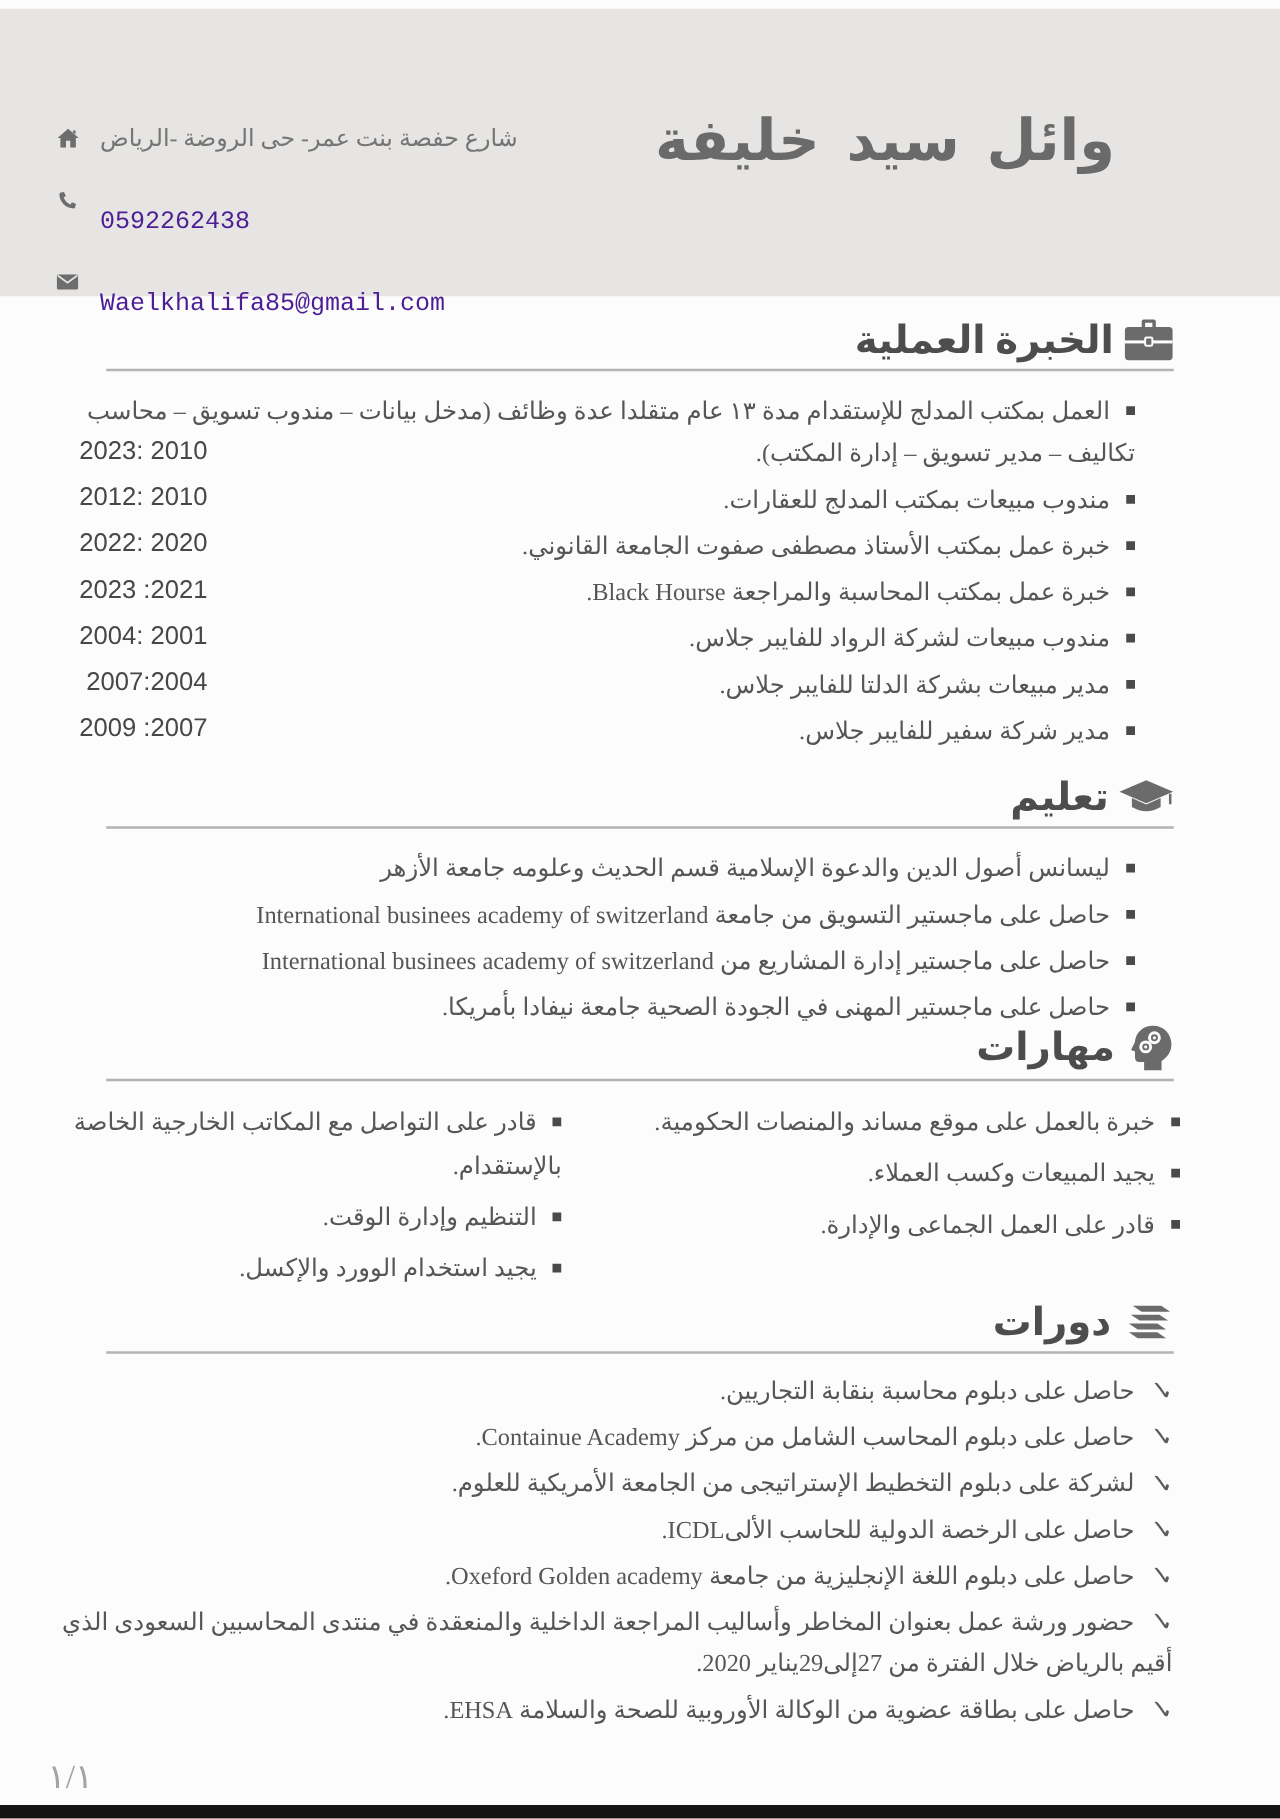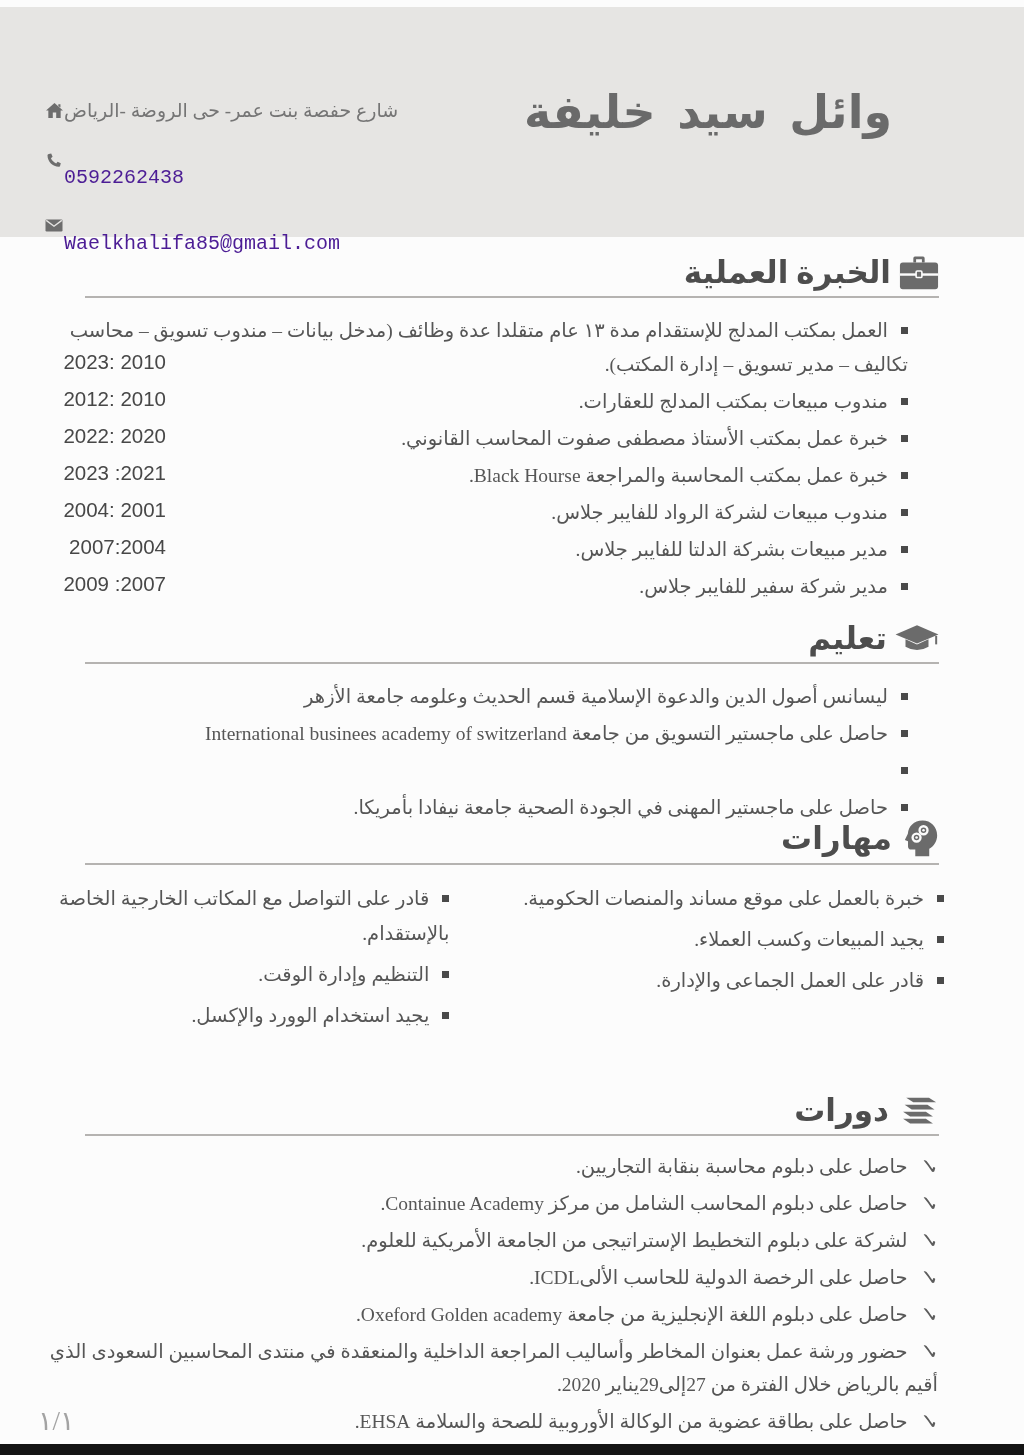--- a/index.html
+++ b/index.html
@@ -5,32 +5,32 @@
   * { margin:0; padding:0; box-sizing:border-box; }
   html,body { width:1024px; background:#ffffff; }
   body { font-family:"Liberation Serif","DejaVu Serif","DejaVu Sans",serif; }
   .page { position:relative; width:1024px; height:1455px; background:#fcfcfc; overflow:hidden; }
 
   
   .header-band { position:absolute; top:7px; left:0; right:0; height:230px; background:#e6e5e3; }
   .cv-name { position:absolute; top:78px; right:132px; font-size:46px; font-weight:bold;
              color:#6a6a6a; direction:rtl; word-spacing:10px; letter-spacing:1px; }
   .contact { position:absolute; top:92px; left:44px; display:flex; flex-direction:column; gap:7px; }
-  .contact-row { display:flex; gap:0; min-height:24px; }
+  .contact-row { display:flex; align-items:center; gap:16px; min-height:24px; }
   .contact-row .cicon { width:20px; display:flex; justify-content:center; align-items:center; }
   .contact-text { font-size:19px; color:#757575; }
   .contact-text.ar { direction:rtl; }
   .contact-text.sans { font-family:Liberation Mono, monospace; color:#4c1d95; font-size:20px;margin-top:36px; }
 
   
   .section { position:absolute; left:0; right:0; }
   .sec-exp { top:254px; }
   .sec-edu { top:620px; }
   .sec-skl { top:818px; }
-  .sec-crs { top:1092px; }
+  .sec-crs { top:1040px; }
 
   .sec-head { display:flex; direction:rtl; align-items:center; padding:0 84px; gap:7px; }
   .sec-title { font-size:31px; font-weight:bold; color:#4d4d4d; }
   .sec-line { border:none; border-top:2px solid #b5b3b1; margin:5px 85px 0 85px; }
 
   .list { direction:rtl; padding:16px 116px 0 30px; }
   .item { position:relative; text-align:right; font-size:19.5px; line-height:34px;
           color:#565656; margin-bottom:3px; }
   .sq { display:inline-block; width:7px; height:7px; background:#4a4a4a; margin-left:13px;
         vertical-align:middle; margin-bottom:4px; }
@@ -110,21 +110,21 @@
     <div class="list">
       <div class="item">
         <span class="sq"></span><span>العمل بمكتب المدلج للإستقدام مدة ١٣ عام متقلدا عدة وظائف (مدخل بيانات – مندوب تسويق – محاسب تكاليف – مدير تسويق – إدارة المكتب).</span>
         <span class="date">2023: 2010</span>
       </div>
       <div class="item">
         <span class="sq"></span><span>مندوب مبيعات بمكتب المدلج للعقارات.</span>
         <span class="date">2012: 2010</span>
       </div>
       <div class="item">
-        <span class="sq"></span><span>خبرة عمل بمكتب الأستاذ مصطفى صفوت المحاسب القانوني.</span>
+        <span class="sq"></span><span>خبرة عمل بمكتب الأستاذ مصطفى صفوت الجامعة القانوني.</span>
         <span class="date">2022: 2020</span>
       </div>
       <div class="item">
         <span class="sq"></span><span>خبرة عمل بمكتب المحاسبة والمراجعة Black Hourse.</span>
         <span class="date">2023 :2021</span>
       </div>
       <div class="item">
         <span class="sq"></span><span>مندوب مبيعات لشركة الرواد للفايبر جلاس.</span>
         <span class="date">2004: 2001</span>
       </div>
@@ -153,21 +153,21 @@
     <hr class="sec-line">
 
     <div class="list">
       <div class="item">
         <span class="sq"></span><span>ليسانس أصول الدين والدعوة الإسلامية قسم الحديث وعلومه جامعة الأزهر</span>
       </div>
       <div class="item">
         <span class="sq"></span><span>حاصل على ماجستير التسويق من جامعة International businees academy of switzerland</span>
       </div>
       <div class="item">
-        <span class="sq"></span>
+        <span class="sq"></span><span>حاصل على ماجستير إدارة المشاريع من International businees academy of switzerland</span>
       </div>
       <div class="item">
         <span class="sq"></span><span>حاصل على ماجستير المهنى في الجودة الصحية جامعة نيفادا بأمريكا.</span>
       </div>
     </div>
   </div>
 
   <div class="section sec-skl">
     <div class="sec-head" style="gap:10px;">
       <span>

